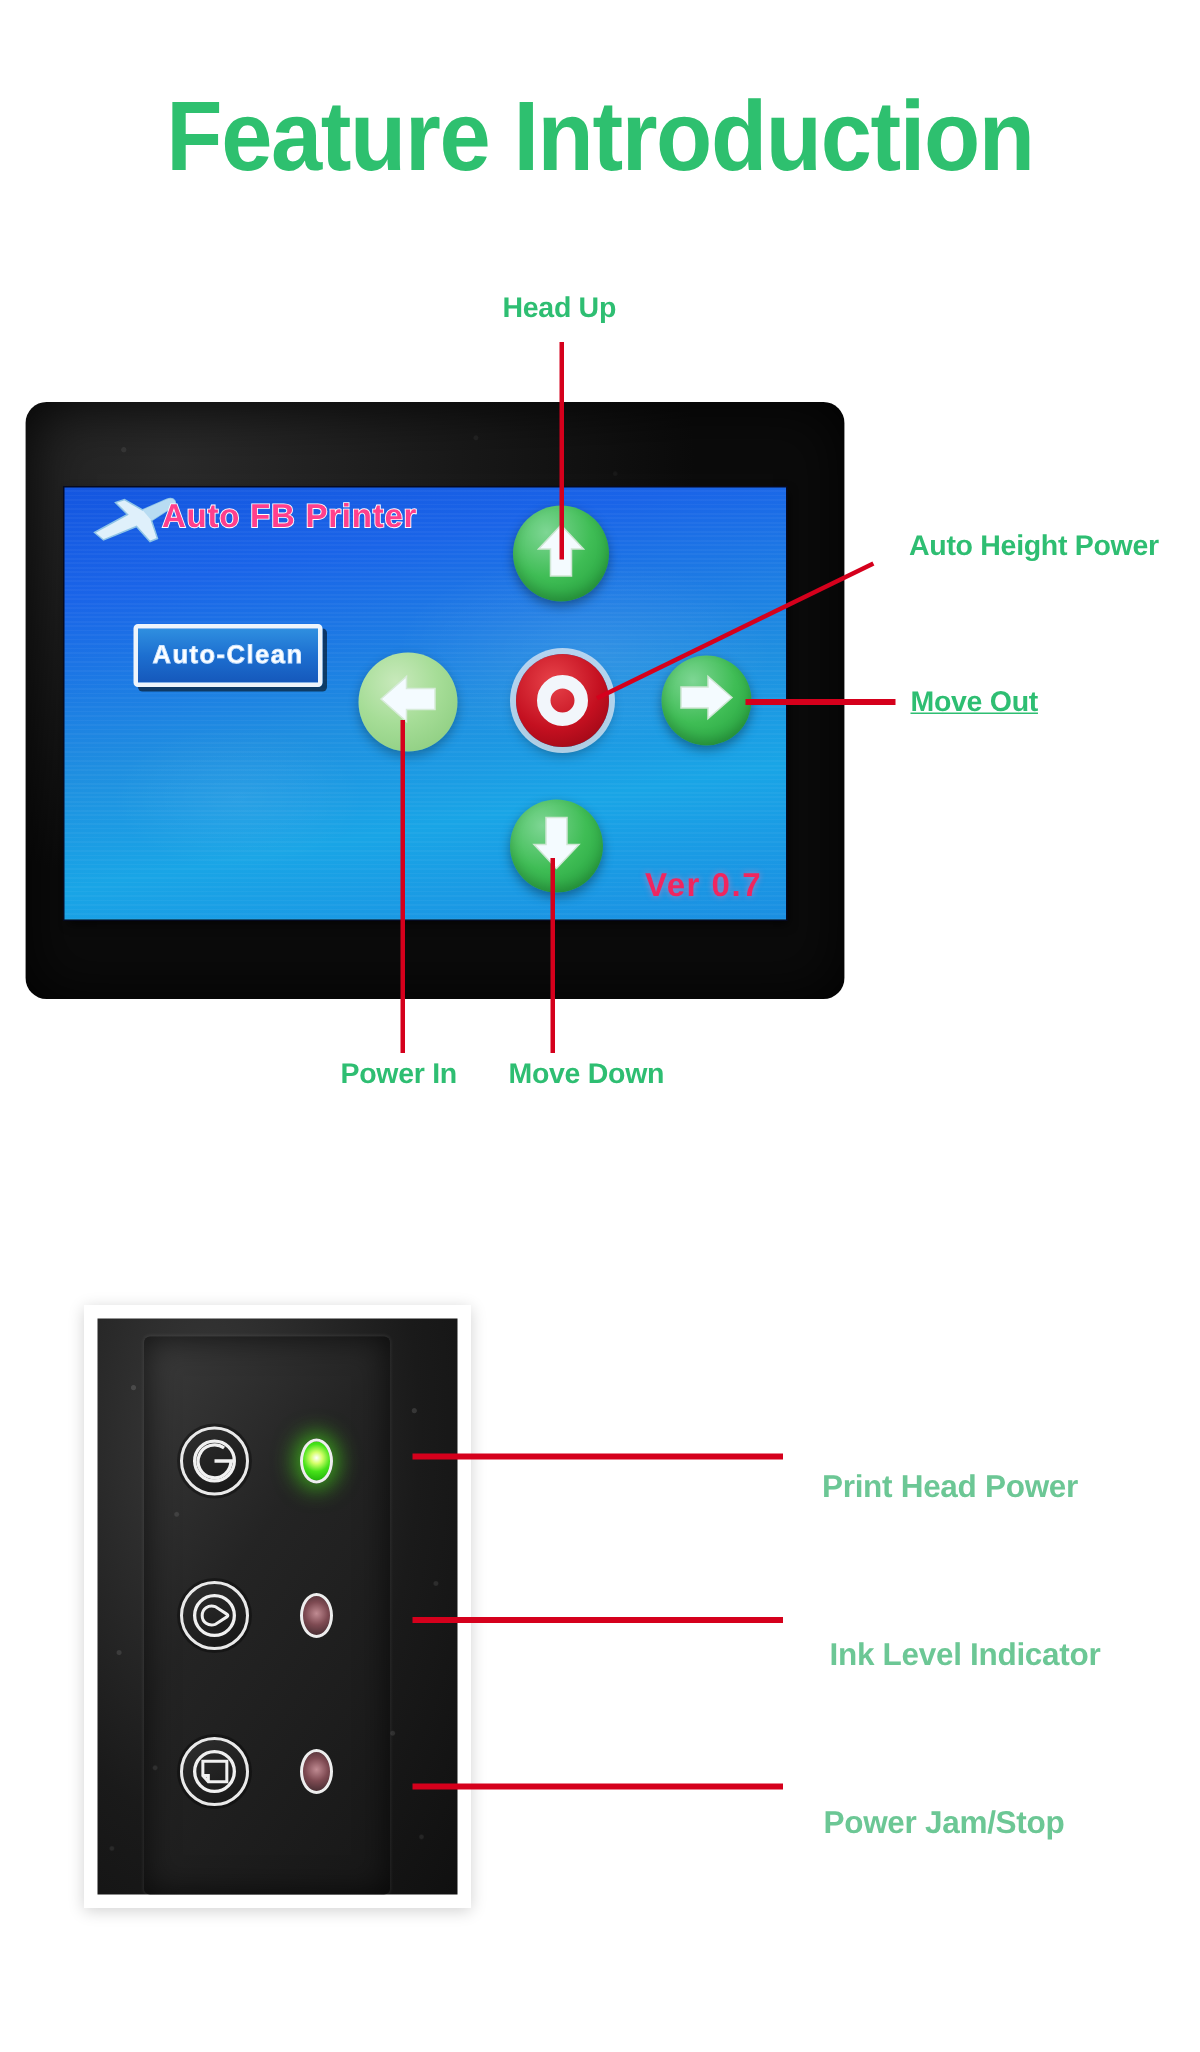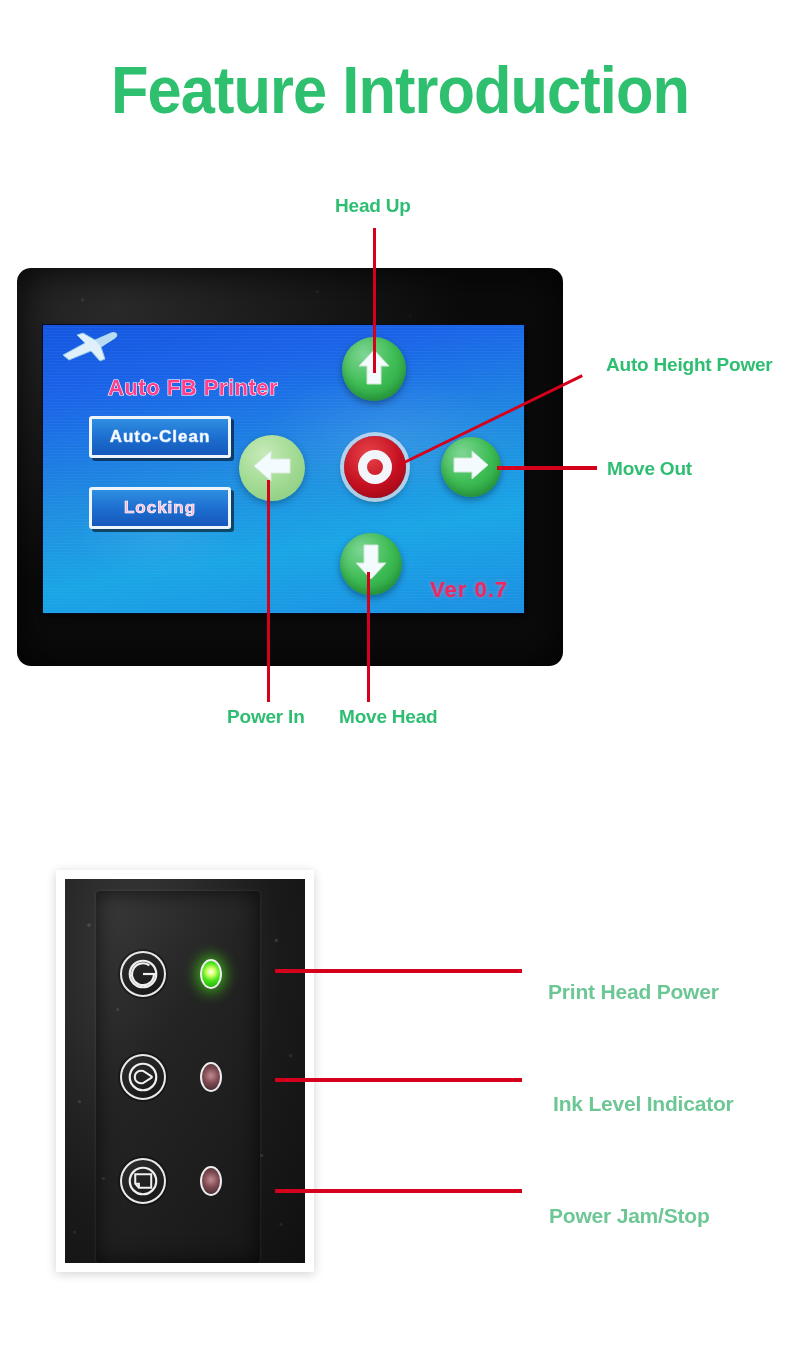--- a/index.html
+++ b/index.html
@@ -85,27 +85,26 @@
   }
 
   .lcd-title {
     position: absolute; left: 65px; top: 6px;
     font-size: 22px; font-weight: 700;
     color: #ff3f8c;
     -webkit-text-stroke: 1.2px #ffffff;
     paint-order: stroke fill;
     letter-spacing: 0.5px;
     font-family: "Liberation Sans", sans-serif;
-    margin-top: 44px;
   }
   .plane-icon { position: absolute; left: 16px; top: 4px; width: 62px; height: 34px; }
 
   .lcd-btn {
     position: absolute;
-    width: 142px; height: 42px;
+    width: 126px; height: 42px;
     border-radius: 3px;
     background: linear-gradient(180deg, #2f8fe0 0%, #1d6fd0 50%, #1558bb 100%);
     border: 3px solid #eef4fb;
     box-shadow: 3px 3px 0 rgba(0,0,0,0.55);
     display: flex; align-items: center; justify-content: center;
     font-size: 17px; font-weight: 700; letter-spacing: 1px;
   }
   .lcd-btn.autoclean { left: 46px; top: 91px; color: #ffffff; -webkit-text-stroke: 0.6px #cfe6ff; }
   .lcd-btn.locking  { left: 46px; top: 162px; color: #ffb3d4; -webkit-text-stroke: 0.7px #ffffff; }
 
@@ -215,21 +214,20 @@
     <span class="plane-icon">
       <svg viewBox="0 0 62 34">
         <path d="M4 26 L26 14 L18 6 L24 4 L36 11 L52 4 C57 2 60 6 56 9 L42 18 L46 30 L41 32 L32 22 L10 31 Z" fill="#dff0fb" stroke="#8fc4e6" stroke-width="1"></path>
         <path d="M36 11 L52 4 C57 2 60 6 56 9 L42 18 Z" fill="#b8dcf2"></path>
       </svg>
     </span>
 
     <div class="lcd-title">Auto FB Printer</div>
 
     <div class="lcd-btn autoclean">Auto-Clean</div>
-    <div class="lcd-btn locking">Locking</div>
 
     <div class="navbtn green" style="left:299px; top:12px; width:64px; height:64px;">
       <span>
         <svg width="34" height="38" viewBox="0 0 34 38">
           <path d="M17 2 L32 18 L24 18 L24 36 L10 36 L10 18 L2 18 Z" fill="#f4fbff" stroke="#cfe6d4" stroke-width="1"></path>
         </svg>
       </span>
     </div>
 
     <div class="navbtn pale" style="left:196px; top:110px; width:66px; height:66px;">
@@ -262,27 +260,27 @@
 
     <div class="ver">Ver 0.7</div>
   </div>
 
   <div class="callout" style="left:335px; top:195px;">Head Up</div>
   <div class="leader v" style="left:373px; top:228px; height:145px;"></div>
 
   <div class="callout" style="left:606px; top:354px;">Auto Height Power</div>
   <div class="leader diag" style="left:398px; top:464px; width:205px; transform: rotate(-26deg);"></div>
 
-  <div class="callout" style="left:607px; top:458px;">Move Out</div>
+  <div class="callout" style="left:607px; top:458px;text-decoration:underline;">Move Out</div>
   <div class="leader h" style="left:497px; top:466px; width:100px;"></div>
 
   <div class="callout" style="left:227px; top:706px;">Power In</div>
   <div class="leader v" style="left:267px; top:480px; height:222px;"></div>
 
-  <div class="callout" style="left:339px; top:706px;">Move Head</div>
+  <div class="callout" style="left:339px; top:706px;">Move Down</div>
   <div class="leader v" style="left:367px; top:572px; height:130px;"></div>
 
   <div class="photo2">
     <div class="photo2-inner">
       <div class="ctrl-strip">
 
         <div class="pbtn" style="left:24px; top:60px;">
           <span>
             <svg viewBox="0 0 46 46">
               <circle cx="23" cy="23" r="14.5" fill="none" stroke="#f0f0f0" stroke-width="2.4"></circle>

